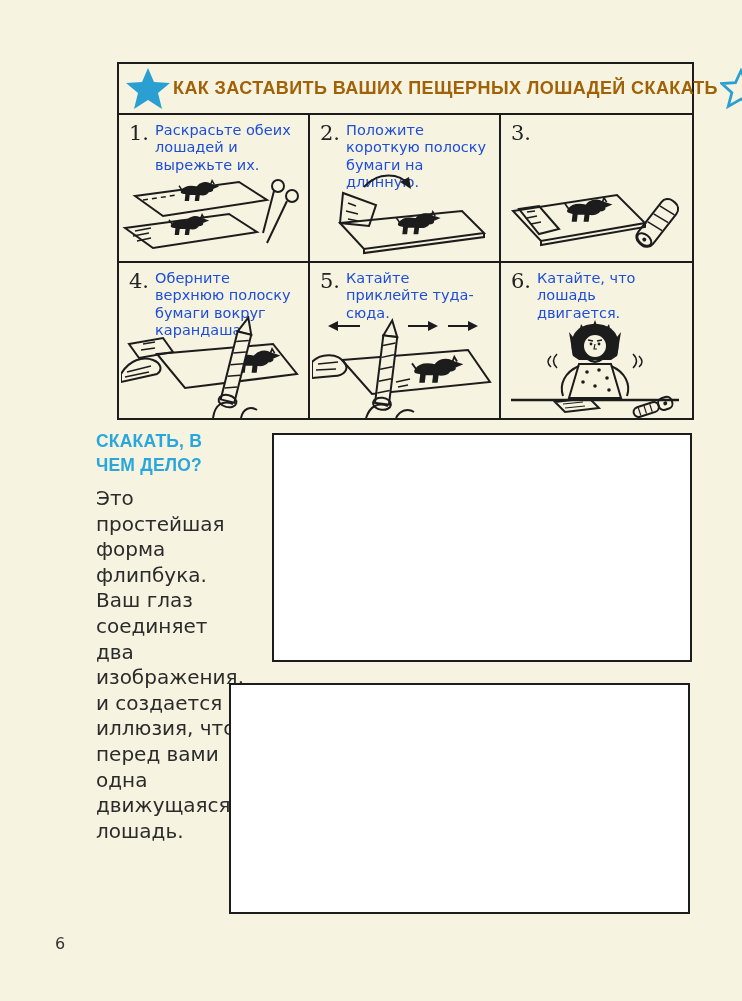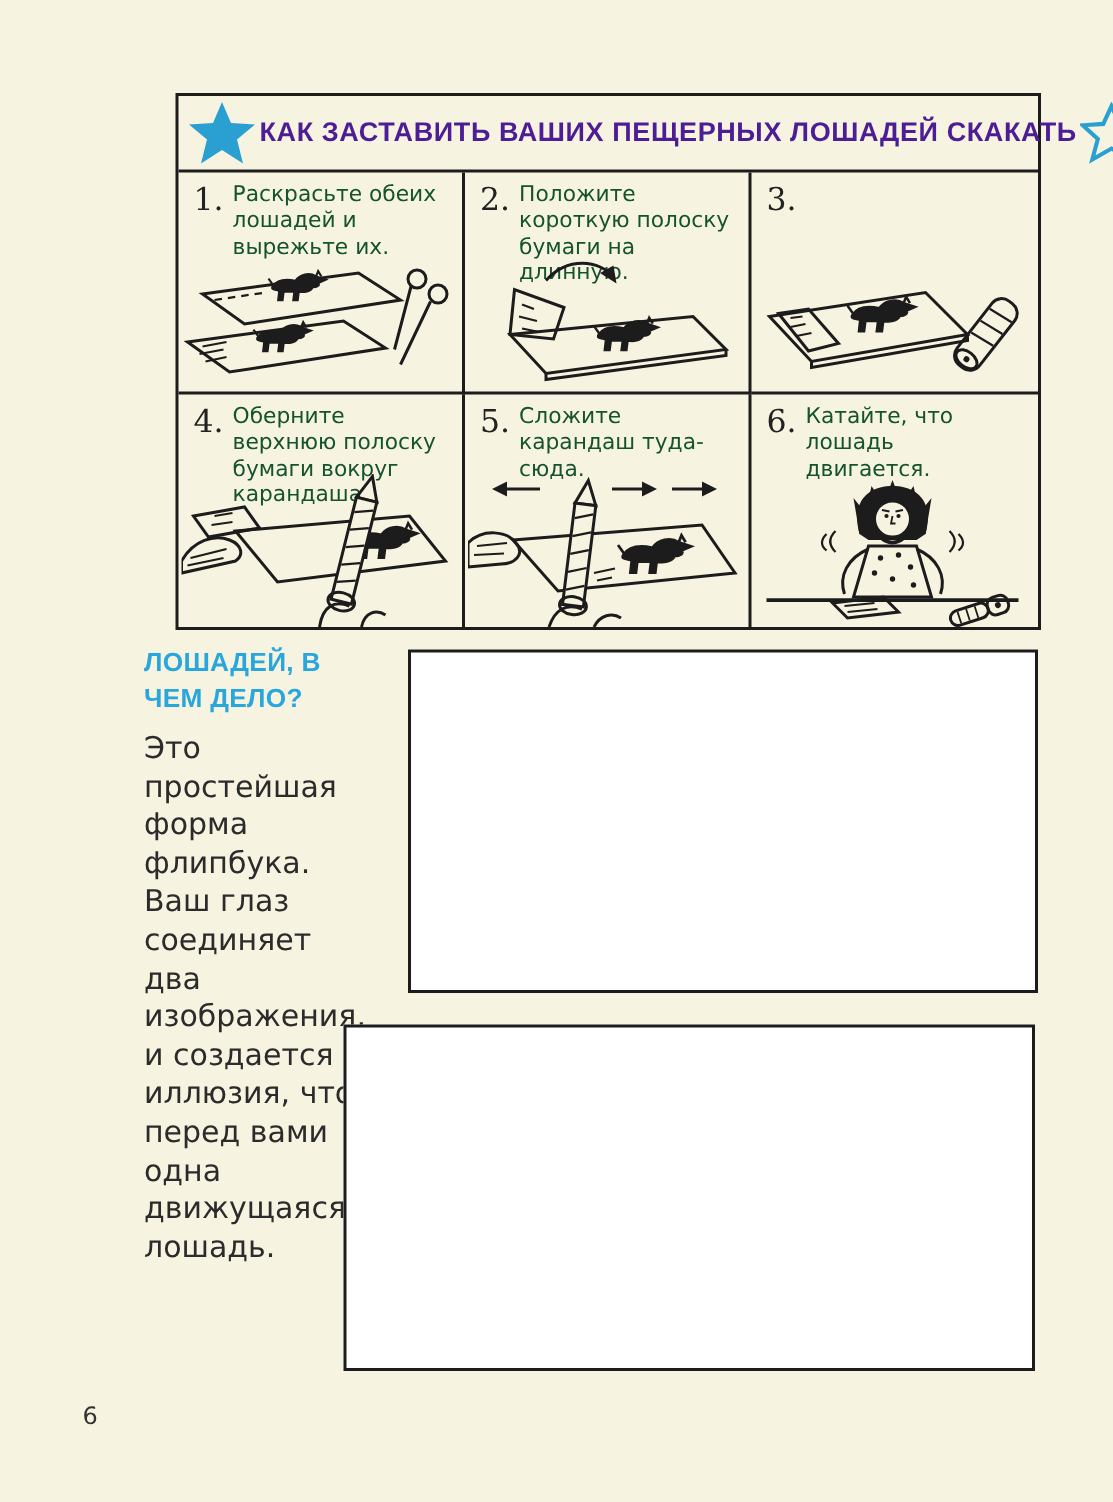--- a/index.html
+++ b/index.html
@@ -19,40 +19,40 @@
     border:2px solid #1c1c1c; display:flex; flex-direction:column;
   }
   .title-bar {
     height:51px; border-bottom:2px solid #1c1c1c;
     display:flex; align-items:center; padding:0 6px; gap:2px;
   }
   .title-text {
     flex:1; text-align:center; white-space:nowrap;
     font-family:"Liberation Sans", sans-serif;
     font-weight:700; font-size:18px; letter-spacing:.4px;
-    color:#4c1d95;
+    color:#a16207;
   }
   .panels {
     flex:1; display:grid;
     grid-template-columns:1fr 1fr 1fr;
     grid-template-rows:148px 1fr;
   }
   .panel {
     position:relative; padding:7px 8px 0 10px; overflow:hidden;
     border-right:2px solid #1c1c1c; border-bottom:2px solid #1c1c1c;
   }
   .panel.last-col { border-right:none; }
   .panel.last-row { border-bottom:none; }
   .step-head { display:flex; gap:6px; align-items:flex-start; }
   .step-num {
     font-family:"DejaVu Serif", serif;
     font-size:21px; line-height:1; padding-top:1px;
   }
   .step-text {
-    font-size:14.5px; line-height:1.2; max-width:145px; color:#14532d;
+    font-size:14.5px; line-height:1.2; max-width:145px; color:#1d4ed8;
   }
   .illus { position:absolute; left:2px; right:2px; bottom:0; }
 
   
   .aside-heading {
     position:absolute; left:96px; top:430px; width:148px;
     font-family:"Liberation Sans", sans-serif;
     font-weight:700; font-size:17.5px; line-height:1.35;
     color:#29a6dc; letter-spacing:.2px;
   }
@@ -183,21 +183,21 @@
         <g>
           <path d="M92,102 C94,88 102,84 112,88"></path>
           <path d="M120,102 C122,92 130,90 136,94"></path>
         </g>
       </svg>
     </div>
 
     <div class="panel last-row">
       <div class="step-head">
         <span class="step-num">5.</span>
-        <span class="step-text">Сложите карандаш туда-сюда.</span>
+        <span class="step-text">Катайте приклейте туда-сюда.</span>
       </div>
       <svg class="illus" width="184" height="102" viewBox="0 0 184 102" stroke="#1c1c1c" stroke-width="2" fill="none">
         <g>
           <path d="M48,10 L22,10"></path>
             <polygon points="16,10 26,5 26,15" fill="#1c1c1c" stroke="none"></polygon>
         </g>
         <g>
           <path d="M96,10 L120,10"></path>
             <polygon points="126,10 116,5 116,15" fill="#1c1c1c" stroke="none"></polygon>
         </g>
@@ -260,19 +260,19 @@
           <rect x="156" y="86" width="14" height="12" rx="5"></rect>
           <path d="M136 88 L136 96 M142 88 L142 96 M148 88 L148 96" stroke-width="1.2"></path>
           <circle cx="163" cy="92" r="2" fill="#1c1c1c" stroke="none"></circle>
         </g>
       </svg>
     </div>
 
   </div>
 </div>
 
-<div class="aside-heading">ЛОШАДЕЙ, В ЧЕМ ДЕЛО?</div>
+<div class="aside-heading">СКАКАТЬ, В ЧЕМ ДЕЛО?</div>
 <div class="aside-body">Это простейшая форма флипбука. Ваш глаз соединяет два изображения, и создается иллюзия, что перед вами одна движущаяся лошадь.</div>
 
 <div class="draw-box top"></div>
 <div class="draw-box bottom"></div>
 
 <div class="page-number">6</div>
 
 </body></html>

